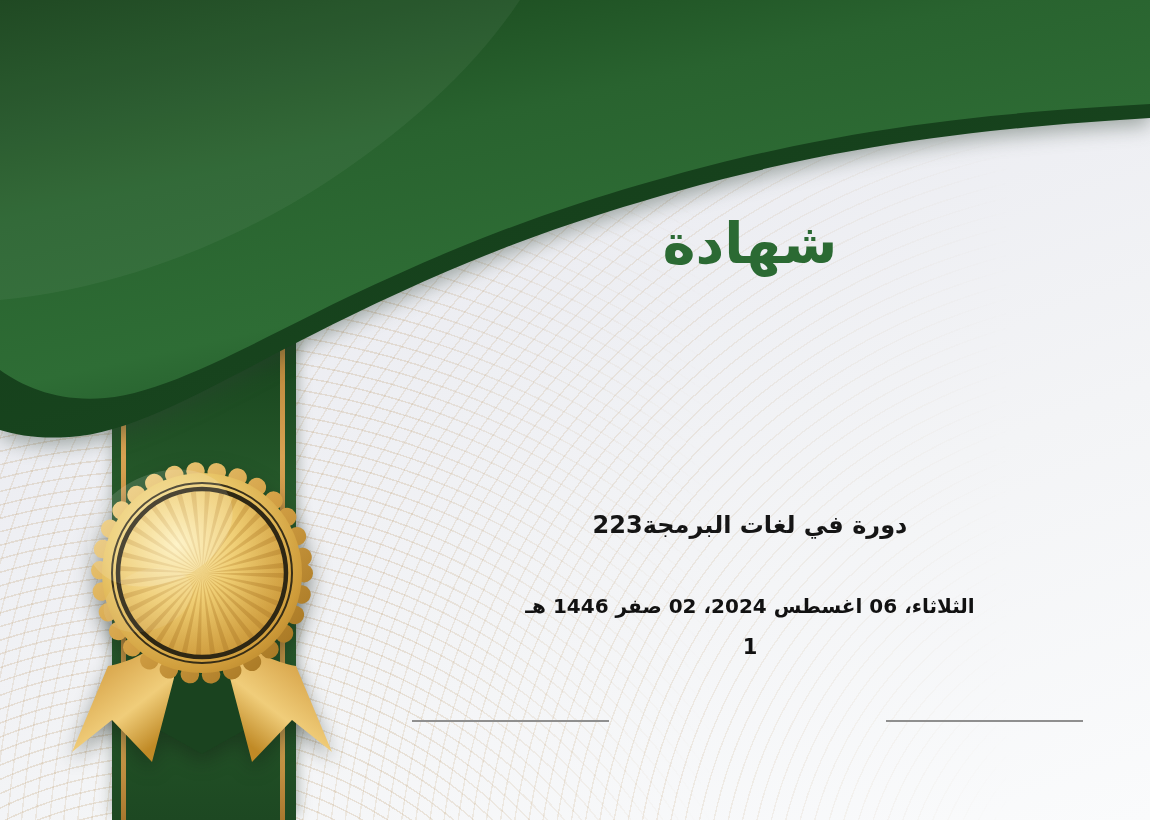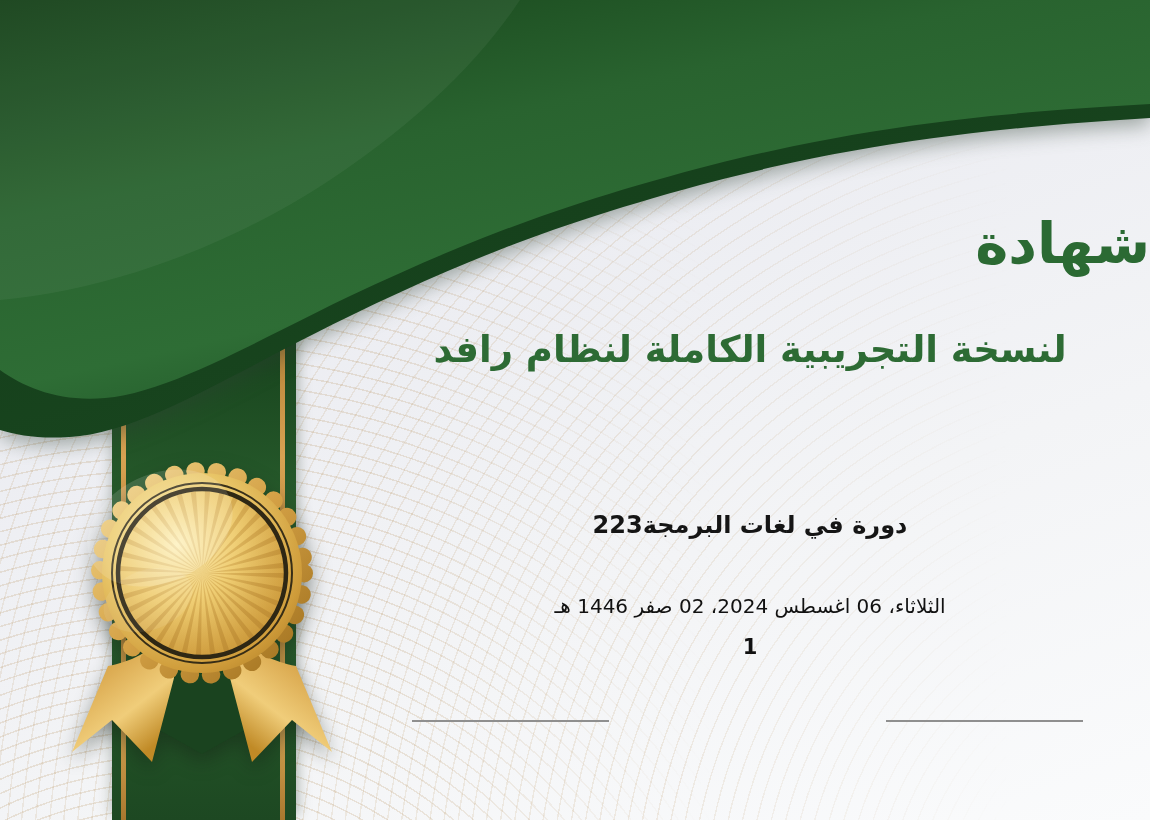--- a/index.html
+++ b/index.html
@@ -50,25 +50,25 @@
   
   .medal-svg{
     position:absolute; left:60px; top:430px; width:290px; height:340px;
     filter:drop-shadow(0 8px 10px rgba(20,30,20,.45));
   }
   
   .txt{
     position:absolute; left:350px; width:800px;
     text-align:center; direction:rtl; white-space:nowrap;
   }
-  .title{top:212px; font-size:56px; line-height:1.15; font-weight:700; color:#2b6a33;text-align:right;}
+  .title{top:212px; font-size:56px; line-height:1.15; font-weight:700; color:#2b6a33;}
   .subtitle{top:330px; font-size:37px; line-height:1.1; font-weight:700; color:#2d6b34;}
   .code{top:470px; font-size:17px; font-weight:500; color:#141414; direction:ltr; letter-spacing:.2px;}
   .course{top:495px; font-size:24px; font-weight:600; color:#151515;margin-top:16px;}
-  .date{top:594px; font-size:20px; font-weight:400; color:#111;}
+  .date{top:594px; font-size:20px; font-weight:700; color:#111;}
   .serial{top:635px; font-size:21px; font-weight:700; color:#111;}
   .sig-line{
     position:absolute; top:720px; height:2px; width:197px;
     background:#8f8f8f;
   }
   .sig-line.left{left:412px;}
   .sig-line.right{left:886px;}
 </style>
 </head>
 <body>
@@ -149,21 +149,20 @@
     <circle cx="142" cy="143" r="83" fill="url(#goldSheen)" opacity="0.8"></circle>
 
     <circle cx="142" cy="143" r="90" fill="none" stroke="#262012" stroke-width="2" opacity="0.9"></circle>
     <circle cx="142" cy="143" r="84" fill="none" stroke="#2e2714" stroke-width="4.5"></circle>
 
     <ellipse cx="100" cy="98" rx="76" ry="54" fill="#ffffff" opacity="0.14" transform="rotate(-25 100 98)"></ellipse>
     <ellipse cx="88" cy="170" rx="46" ry="30" fill="#ffffff" opacity="0.08" transform="rotate(-20 88 170)"></ellipse>
   </svg>
 
   <div class="txt title">شهادة</div>
-  <div class="txt subtitle">لنسخة التجريبية الكاملة لنظام رافد</div>
   <div class="txt course">دورة في لغات البرمجة223</div>
   <div class="txt date">الثلاثاء، 06 اغسطس 2024، 02 صفر 1446 هـ</div>
   <div class="txt serial">1</div>
 
   <div class="sig-line left"></div>
   <div class="sig-line right"></div>
 
 </div>
 
 </body></html>

